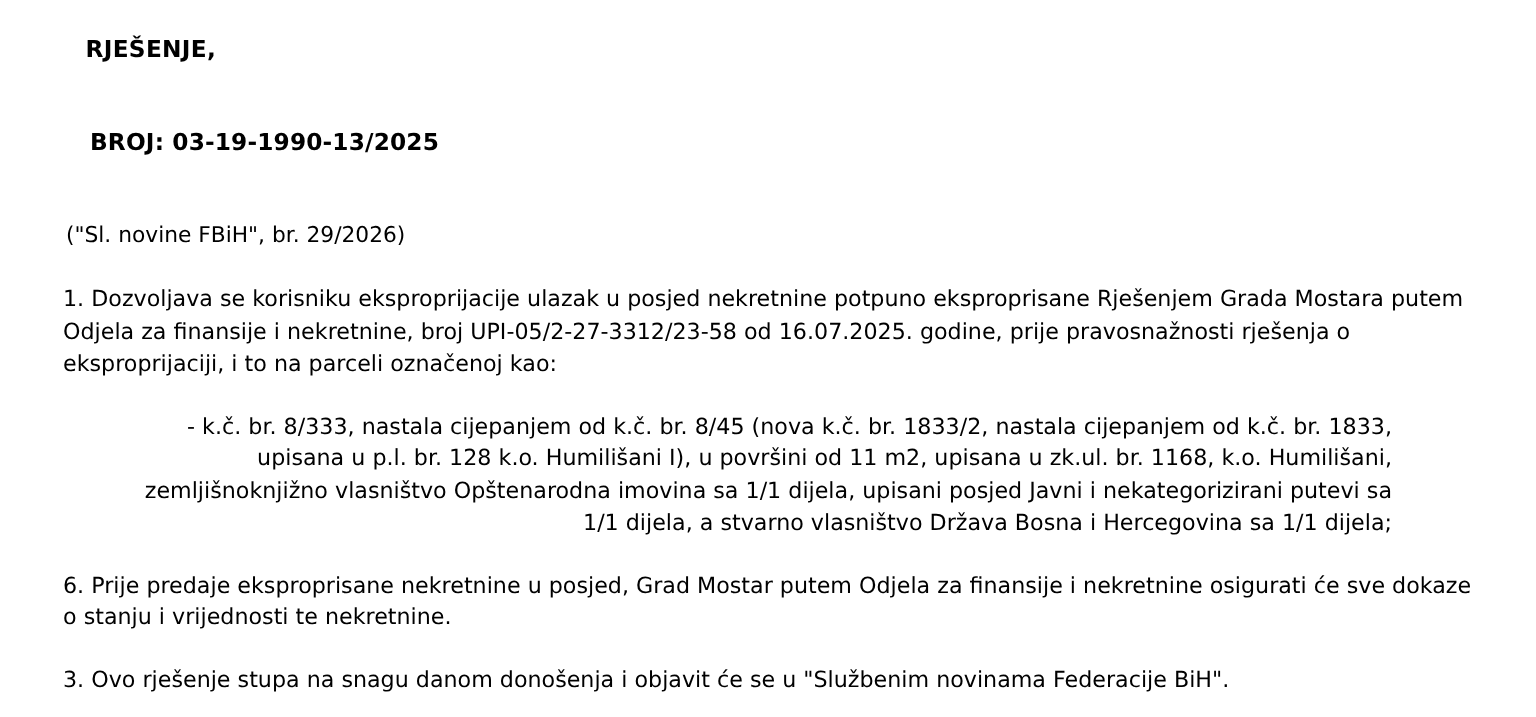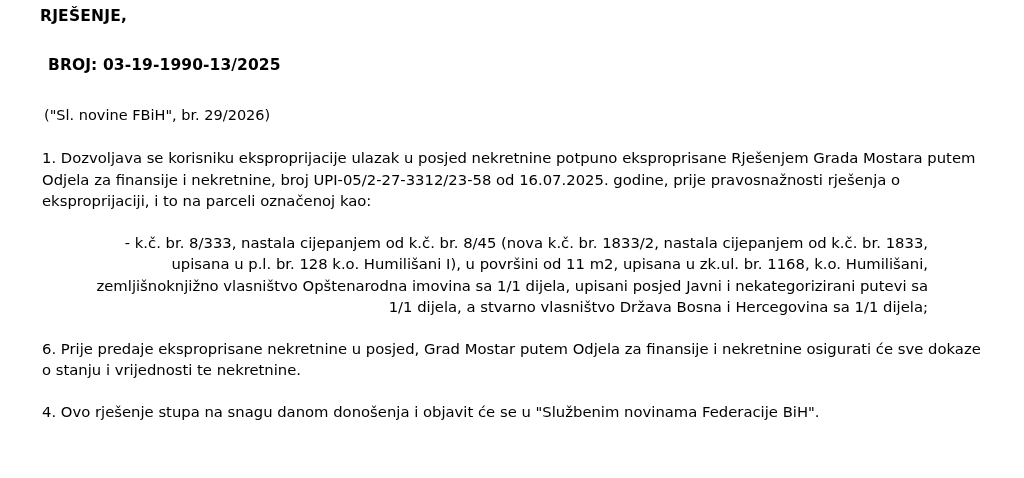--- a/index.html
+++ b/index.html
@@ -18,29 +18,29 @@
     width: 1024px;
     height: 478px;
     box-sizing: border-box;
     padding: 0 36px 0 40px;
     position: relative;
   }
   .doc-title {
     font-size: 15.5px;
     font-weight: bold;
     letter-spacing: 0.2px;
-    margin: 0;
+    margin: 17px;
     padding-top: 6px;
     line-height: 20px;
   }
   .doc-number {
     font-size: 15.5px;
     font-weight: bold;
     letter-spacing: 0.1px;
-    margin: 4px;
+    margin: 16px;
     padding-top: 25px;
     padding-left: 4px;
     line-height: 20px;
   }
   .doc-source {
     font-size: 14.5px;
     font-weight: normal;
     margin: 0;
     padding-top: 26px;
     padding-left: 4px;
@@ -74,15 +74,15 @@
   <p class="doc-number">BROJ: 03-19-1990-13/2025</p>
 
   <p class="doc-source">("Sl. novine FBiH", br. 29/2026)</p>
 
   <p class="para">1. Dozvoljava se korisniku eksproprijacije ulazak u posjed nekretnine potpuno eksproprisane Rješenjem Grada Mostara putem Odjela za finansije i nekretnine, broj UPI-05/2-27-3312/23-58 od 16.07.2025. godine, prije pravosnažnosti rješenja o eksproprijaciji, i to na parceli označenoj kao:</p>
 
   <p class="para indented">- k.č. br. 8/333, nastala cijepanjem od k.č. br. 8/45 (nova k.č. br. 1833/2, nastala cijepanjem od k.č. br. 1833, upisana u p.l. br. 128 k.o. Humilišani I), u površini od 11 m2, upisana u zk.ul. br. 1168, k.o. Humilišani, zemljišnoknjižno vlasništvo Opštenarodna imovina sa 1/1 dijela, upisani posjed Javni i nekategorizirani putevi sa 1/1 dijela, a stvarno vlasništvo Država Bosna i Hercegovina sa 1/1 dijela;</p>
 
   <p class="para tight">6. Prije predaje eksproprisane nekretnine u posjed, Grad Mostar putem Odjela za finansije i nekretnine osigurati će sve dokaze o stanju i vrijednosti te nekretnine.</p>
 
-  <p class="para tight">4. Ovo rješenje stupa na snagu danom donošenja i objavit će se u "Službenim novinama Federacije BiH".</p>
+  <p class="para tight">3. Ovo rješenje stupa na snagu danom donošenja i objavit će se u "Službenim novinama Federacije BiH".</p>
 
 </div>
 
 </body></html>

